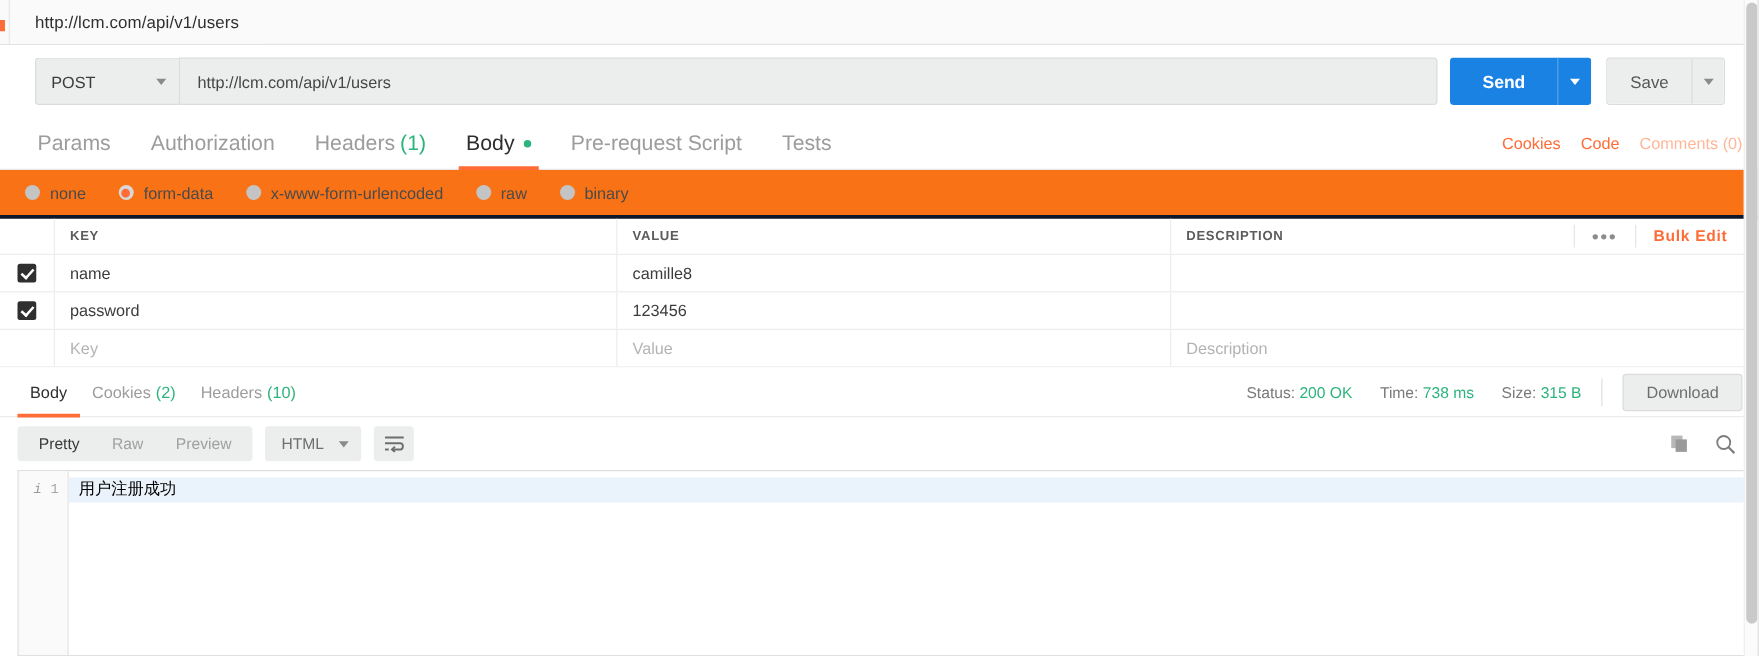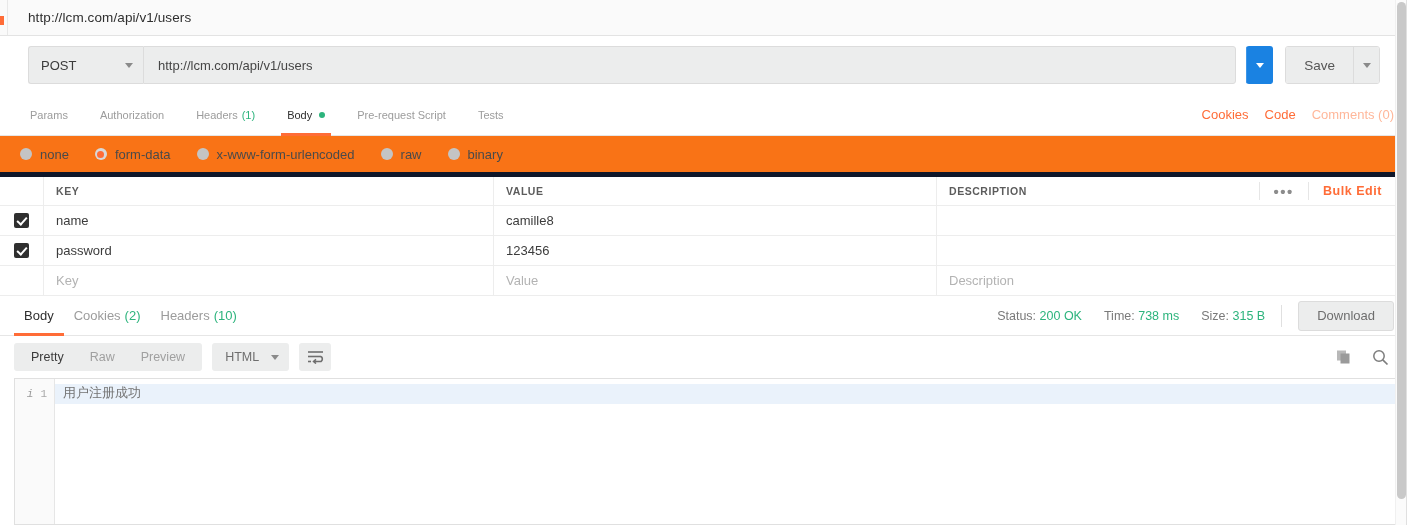--- a/index.html
+++ b/index.html
@@ -152,21 +152,21 @@
     align-items: center;
     padding: 0 14px;
     flex: 0 0 auto;
     background: #fff;
   }
   .rtab {
     height: 42px;
     display: flex;
     align-items: center;
     padding: 0 16px;
-    font-size: 11px;
+    font-size: 17px;
     color: #9c9c9c;
     cursor: pointer;
     position: relative;
     white-space: nowrap;
   }
   .rtab.active { color: #2e2e2e; }
   .rtab.active::after {
     content: "";
     position: absolute;
     left: 10px; right: 10px; bottom: 0;
@@ -217,21 +217,21 @@
   .radio.sel::after {
     content: "";
     width: 7px; height: 7px;
     border-radius: 50%;
     background: #ff6c37;
   }
 
   
   .kvtable {
     flex: 0 0 auto;
-    border-top: 5px solid #0f172a;
+    border-top: 3px solid #0f172a;
     background: #fff;
   }
   .kvrow {
     display: flex;
     height: 30px;
     border-bottom: 1px solid #ededed;
     align-items: stretch;
   }
   .kvrow.hdr { height: 29px; }
   .c-chk {
@@ -433,21 +433,21 @@
     padding-top: 5px;
     overflow: hidden;
   }
   .code .line {
     height: 20px;
     line-height: 20px;
     background: #eaf2fb;
     padding-left: 8px;
     font-family: "Liberation Mono", monospace;
     font-size: 13px;
-    color: #737373;
+    color: #000000;
   }
 
   
   .vscroll {
     position: absolute;
     top: 0; right: 2px;
     width: 11px;
     height: 525px;
     background: #fbfbfb;
     border-left: 1px solid #f0f0f0;
@@ -480,20 +480,21 @@
     </div>
   </div>
 
   <div class="urlbar">
     <div class="method-select">
       <span>POST</span>
       <span class="caret"></span>
     </div>
     <input class="url-input" type="text" value="http://lcm.com/api/v1/users" style="">
     <div class="send-group">
+      <button class="send-btn">Send</button>
       <div class="send-caret">
         <span class="caret white"></span>
       </div>
     </div>
     <div class="save-group">
       <button class="save-btn">Save</button>
       <div class="save-caret">
         <span class="caret"></span>
       </div>
     </div>

